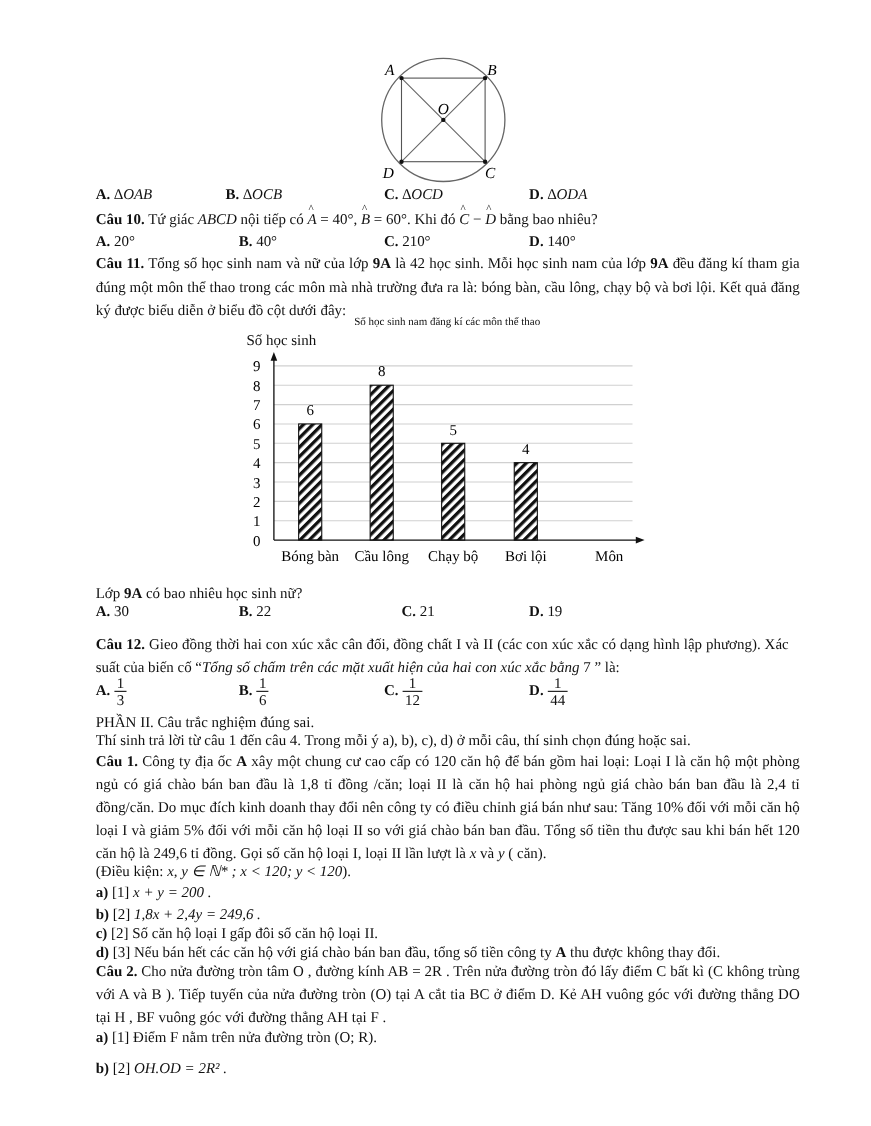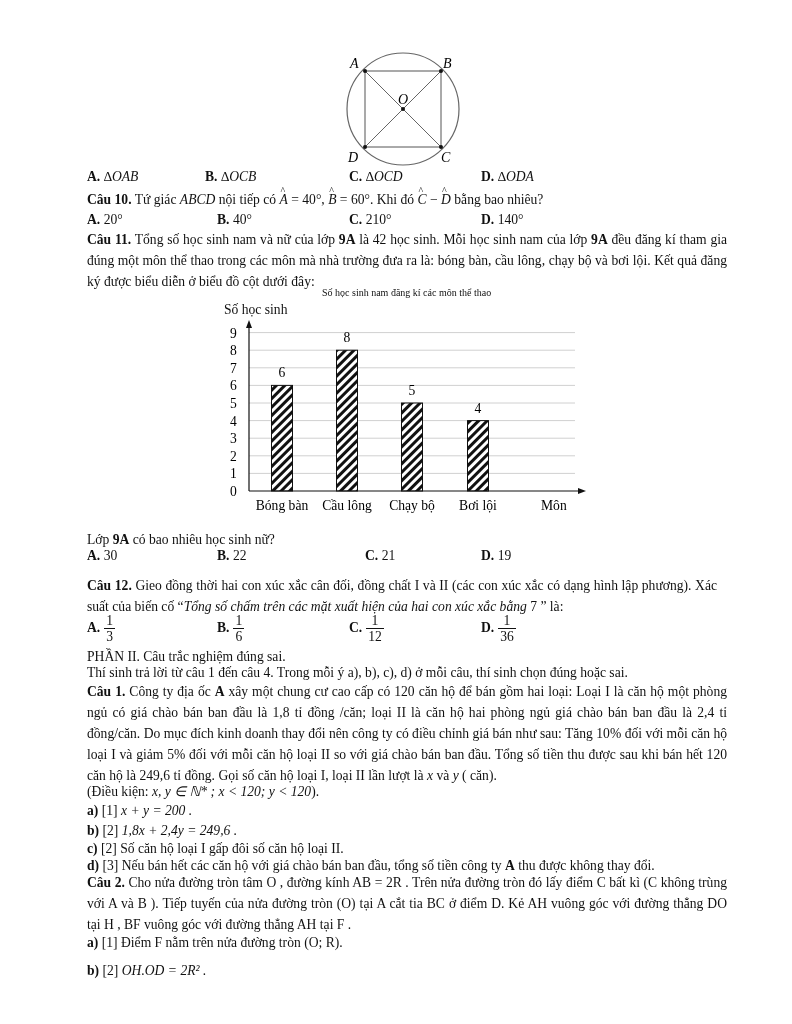--- a/index.html
+++ b/index.html
@@ -127,21 +127,21 @@
   <span class="opt" style="left:481px;top:548px"><b>D.</b> <span>19</span></span>
 </div>
 
 <div class="wrap" style="top:575px;width:630px">
   <b>Câu 12.</b><span> Gieo đồng thời hai con xúc xắc cân đối, đồng chất I và II (các con xúc xắc có dạng hình lập phương). Xác suất của biến cố “</span><i>Tổng số chấm trên các mặt xuất hiện của hai con xúc xắc bằng</i><span> 7 ” là:</span>
 </div>
 <div>
   <span class="opt" style="left:87px;top:613px"><b>A.</b><span class="frac"><span class="num">1</span><span class="den">3</span></span></span>
   <span class="opt" style="left:217px;top:613px"><b>B.</b><span class="frac"><span class="num">1</span><span class="den">6</span></span></span>
   <span class="opt" style="left:349px;top:613px"><b>C.</b><span class="frac"><span class="num">1</span><span class="den">12</span></span></span>
-  <span class="opt" style="left:481px;top:613px"><b>D.</b><span class="frac"><span class="num">1</span><span class="den">36</span></span></span>
+  <span class="opt" style="left:481px;top:613px"><b>D.</b><span class="frac"><span class="num">1</span><span class="den">44</span></span></span>
 </div>
 
 <div class="line" style="top:648px;font-weight:normal">PHẦN II. Câu trắc nghiệm đúng sai.</div>
 <div class="line" style="top:664px;">Thí sinh trả lời từ câu 1 đến câu 4. Trong mỗi ý a), b), c), d) ở mỗi câu, thí sinh chọn đúng hoặc sai.</div>
 
 <div class="wrap" style="top:681px;width:640px">
   <b>Câu 1.</b><span> Công ty địa ốc </span><b>A</b><span> xây một chung cư cao cấp có 120 căn hộ để bán gồm hai loại: Loại I là căn hộ một phòng ngủ có giá chào bán ban đầu là 1,8 tỉ đồng /căn; loại II là căn hộ hai phòng ngủ giá chào bán ban đầu là 2,4 tỉ đồng/căn. Do mục đích kinh doanh thay đổi nên công ty có điều chỉnh giá bán như sau: Tăng 10% đối với mỗi căn hộ loại I và giảm 5% đối với mỗi căn hộ loại II so với giá chào bán ban đầu. Tổng số tiền thu được sau khi bán hết 120 căn hộ là 249,6 tỉ đồng. Gọi số căn hộ loại I, loại II lần lượt là </span><span class="m">x</span><span> và </span><span class="m">y</span><span> ( căn).</span>
 </div>
 <div class="line" style="top:783px">
   <span>(Điều kiện: </span><span class="m">x, y ∈ ℕ* ; x &lt; 120; y &lt; 120</span><span>).</span>

